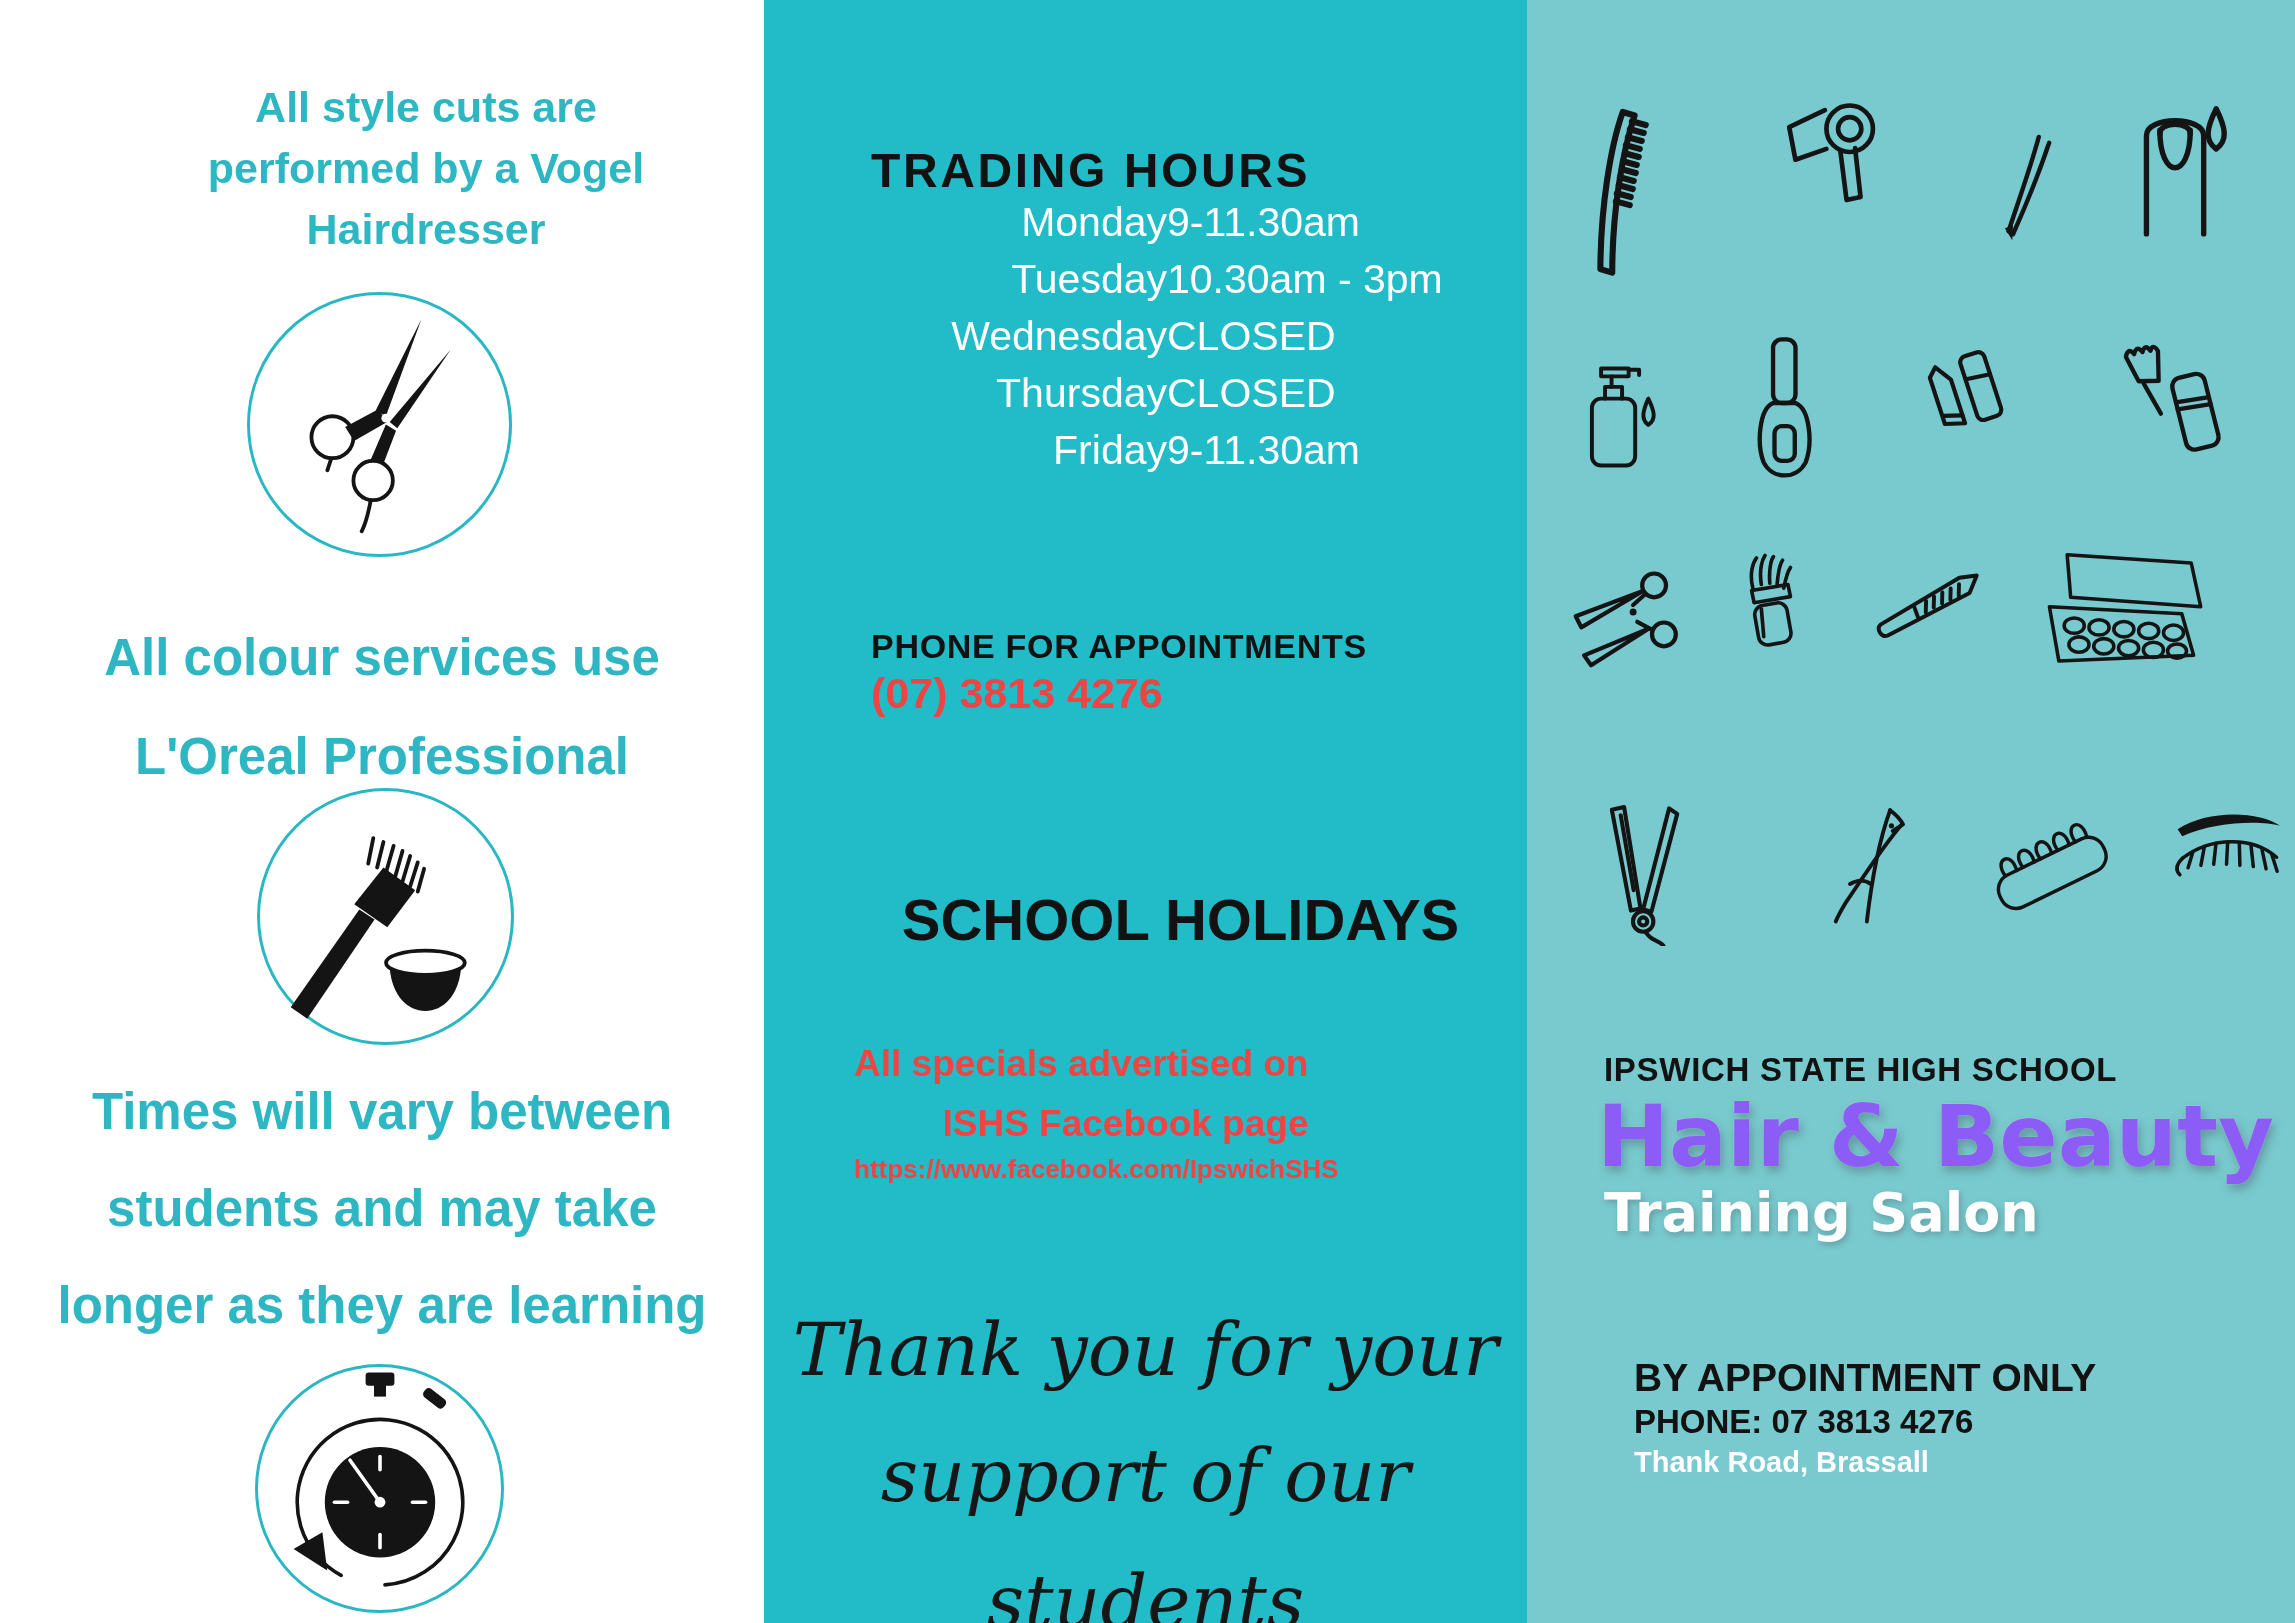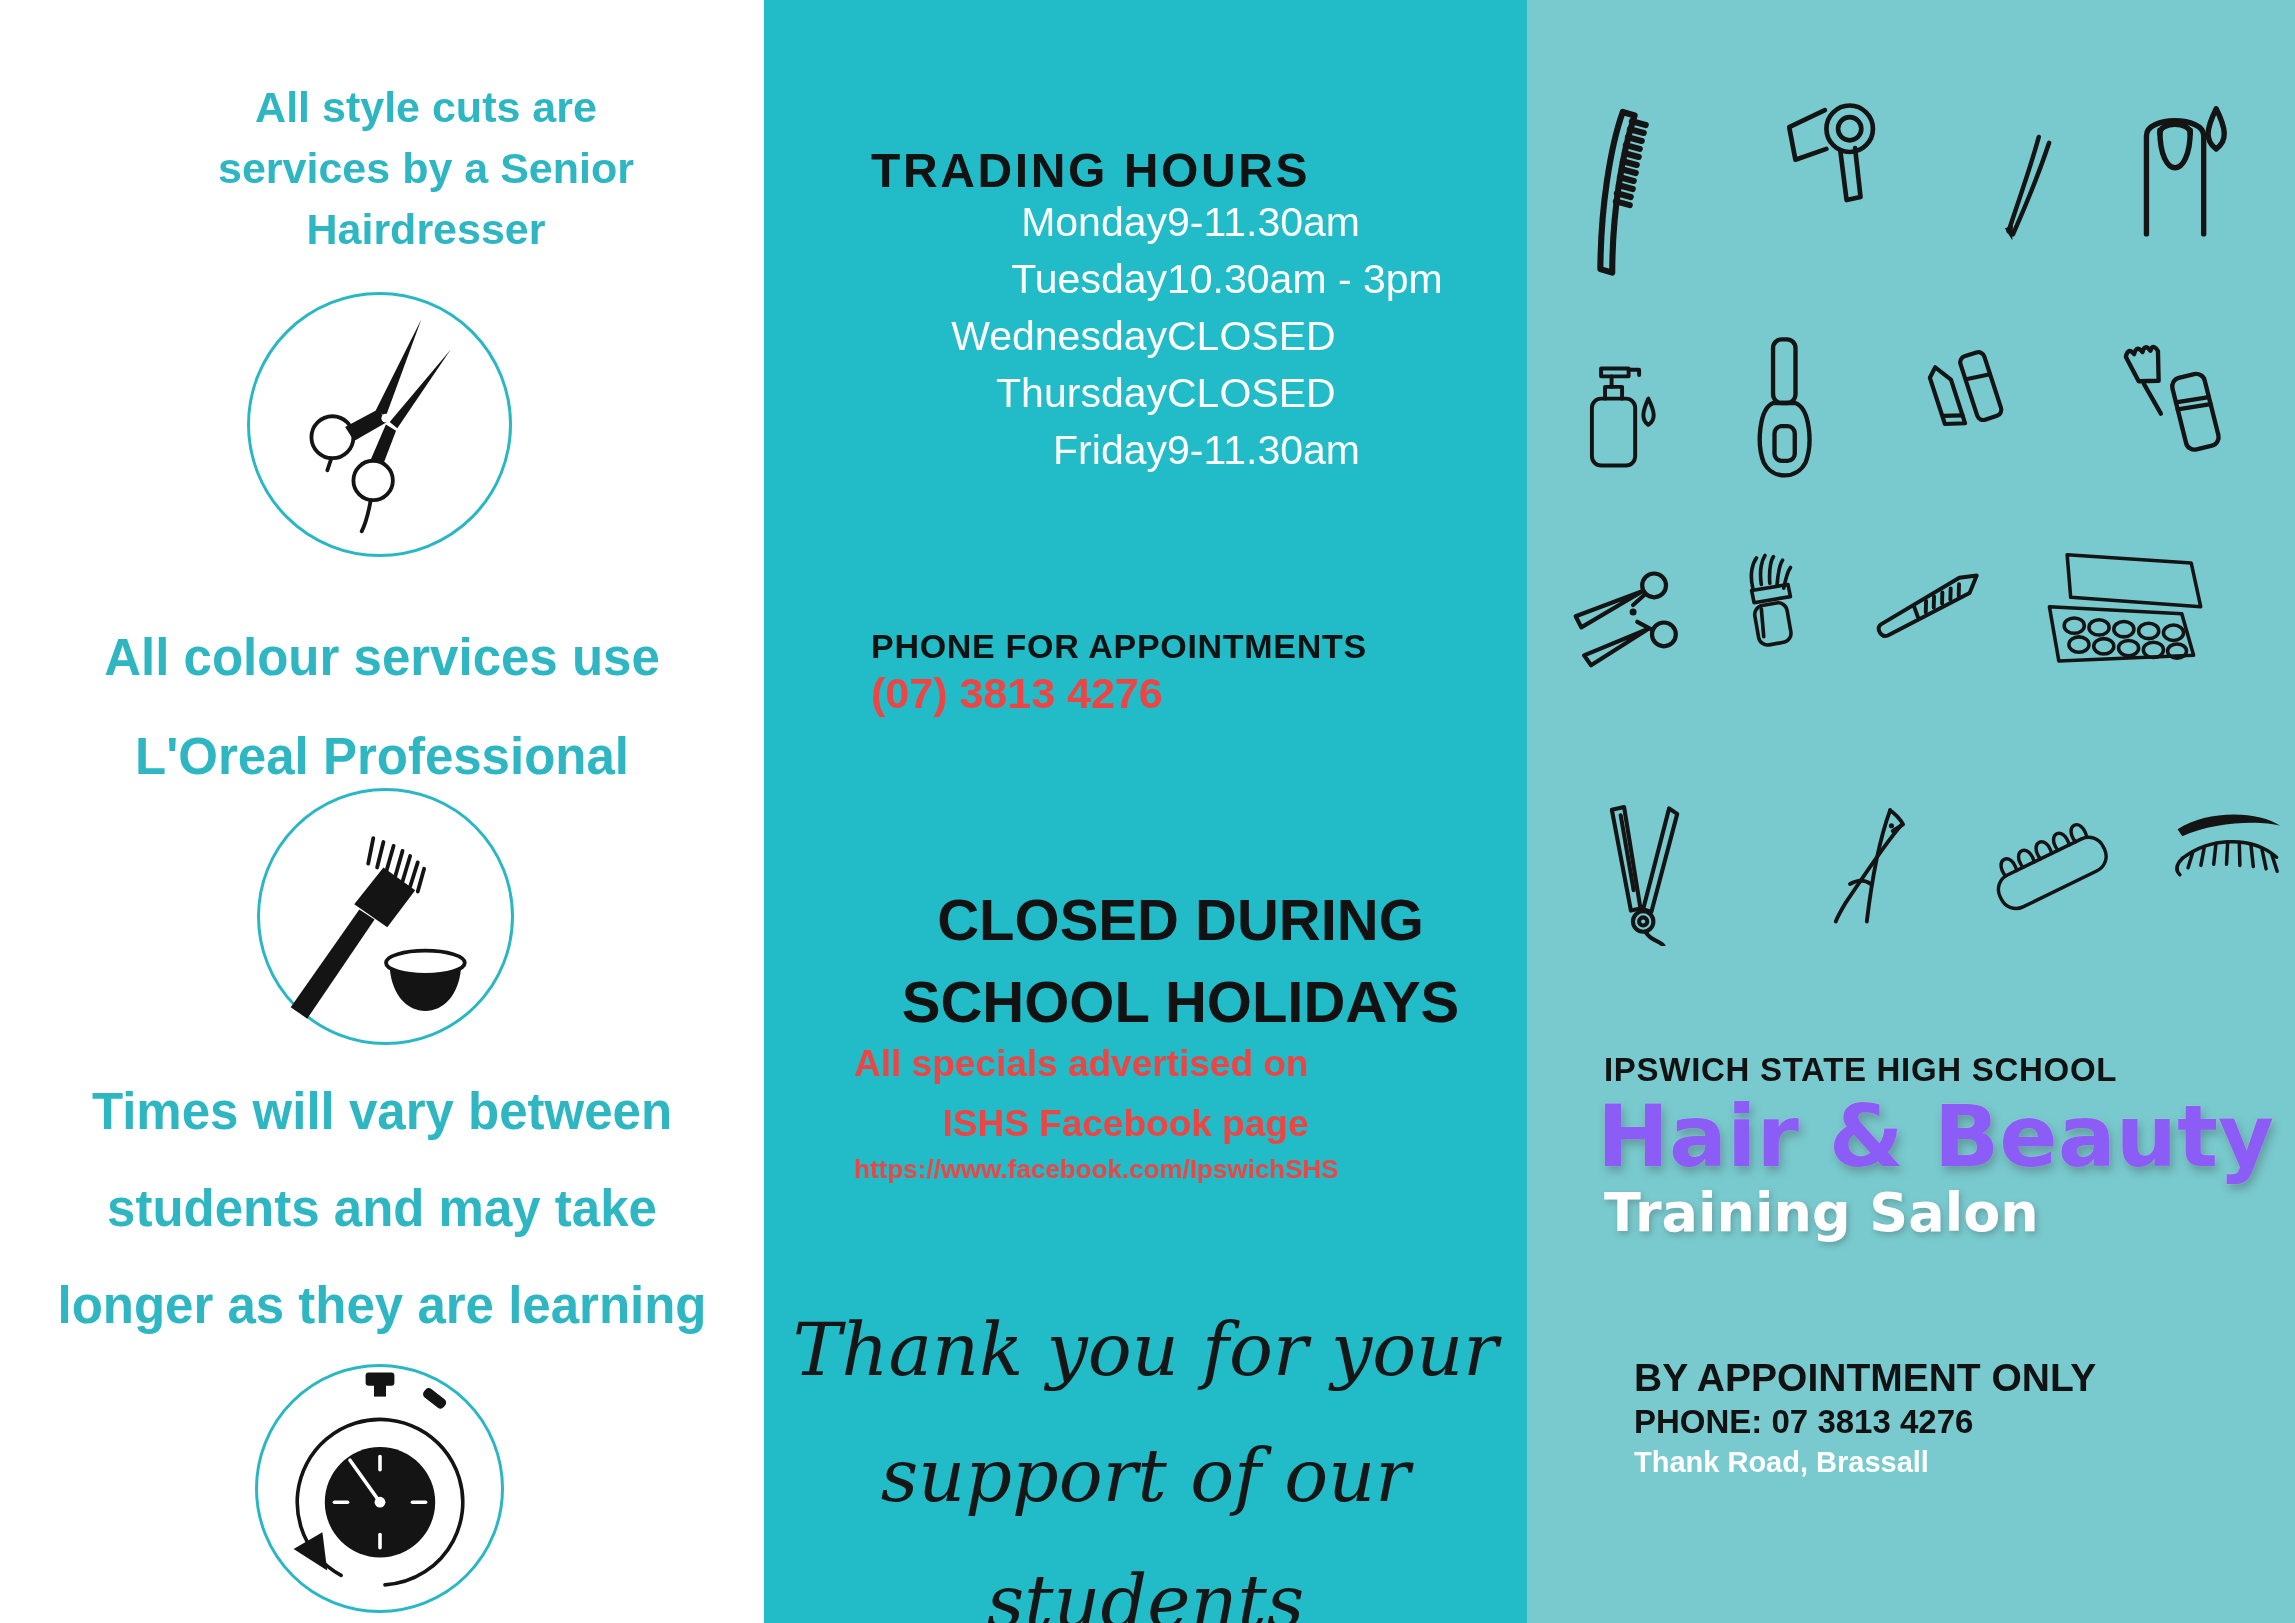--- a/index.html
+++ b/index.html
@@ -60,21 +60,21 @@
 </head>
 <body>
 
 <div id="page">
   <div id="panel-left" class="panel"></div>
   <div id="panel-mid" class="panel"></div>
   <div id="panel-right" class="panel"></div>
 
   <div id="l-head1" class="l-head">
     <div>All style cuts are</div>
-    <div>services by a Senior</div>
+    <div>performed by a Vogel</div>
     <div>Hairdresser</div>
   </div>
 
   <div id="circle-1" class="circle">
     <svg class="line" width="209" height="229" viewBox="0 0 320 360">
       <path class="f" d="M226 14 L154 158 L170 167 Z"></path>
       <path class="f" d="M272 62 L176 176 L188 186 Z"></path>
       <path class="f" d="M158 156 L106 184 L120 206 L172 176 Z"></path>
       <circle cx="86" cy="200" r="33" stroke-width="17"></circle>
       <path d="M84 234 l-6 18" stroke-width="11"></path>
@@ -151,21 +151,20 @@
     <div class="hrow">
       <span class="hday">Friday</span>
       <span>9-11.30am</span>
     </div>
   </div>
 
   <div id="phone-head" class="abs ink">PHONE FOR APPOINTMENTS</div>
   <div id="phone-num" class="abs wt">(07) 3813 4276</div>
 
   <div id="closed-block" class="abs ink">
-    <div>CLOSED DURING</div>
     <div>SCHOOL HOLIDAYS</div>
   </div>
 
   <div id="specials" class="abs wt">
     <div>All specials advertised on</div>
     <div>ISHS Facebook page</div>
   </div>
   <div id="fb-url" class="abs wt">https://www.facebook.com/IpswichSHS</div>
 
   <div id="thanks" class="abs">

